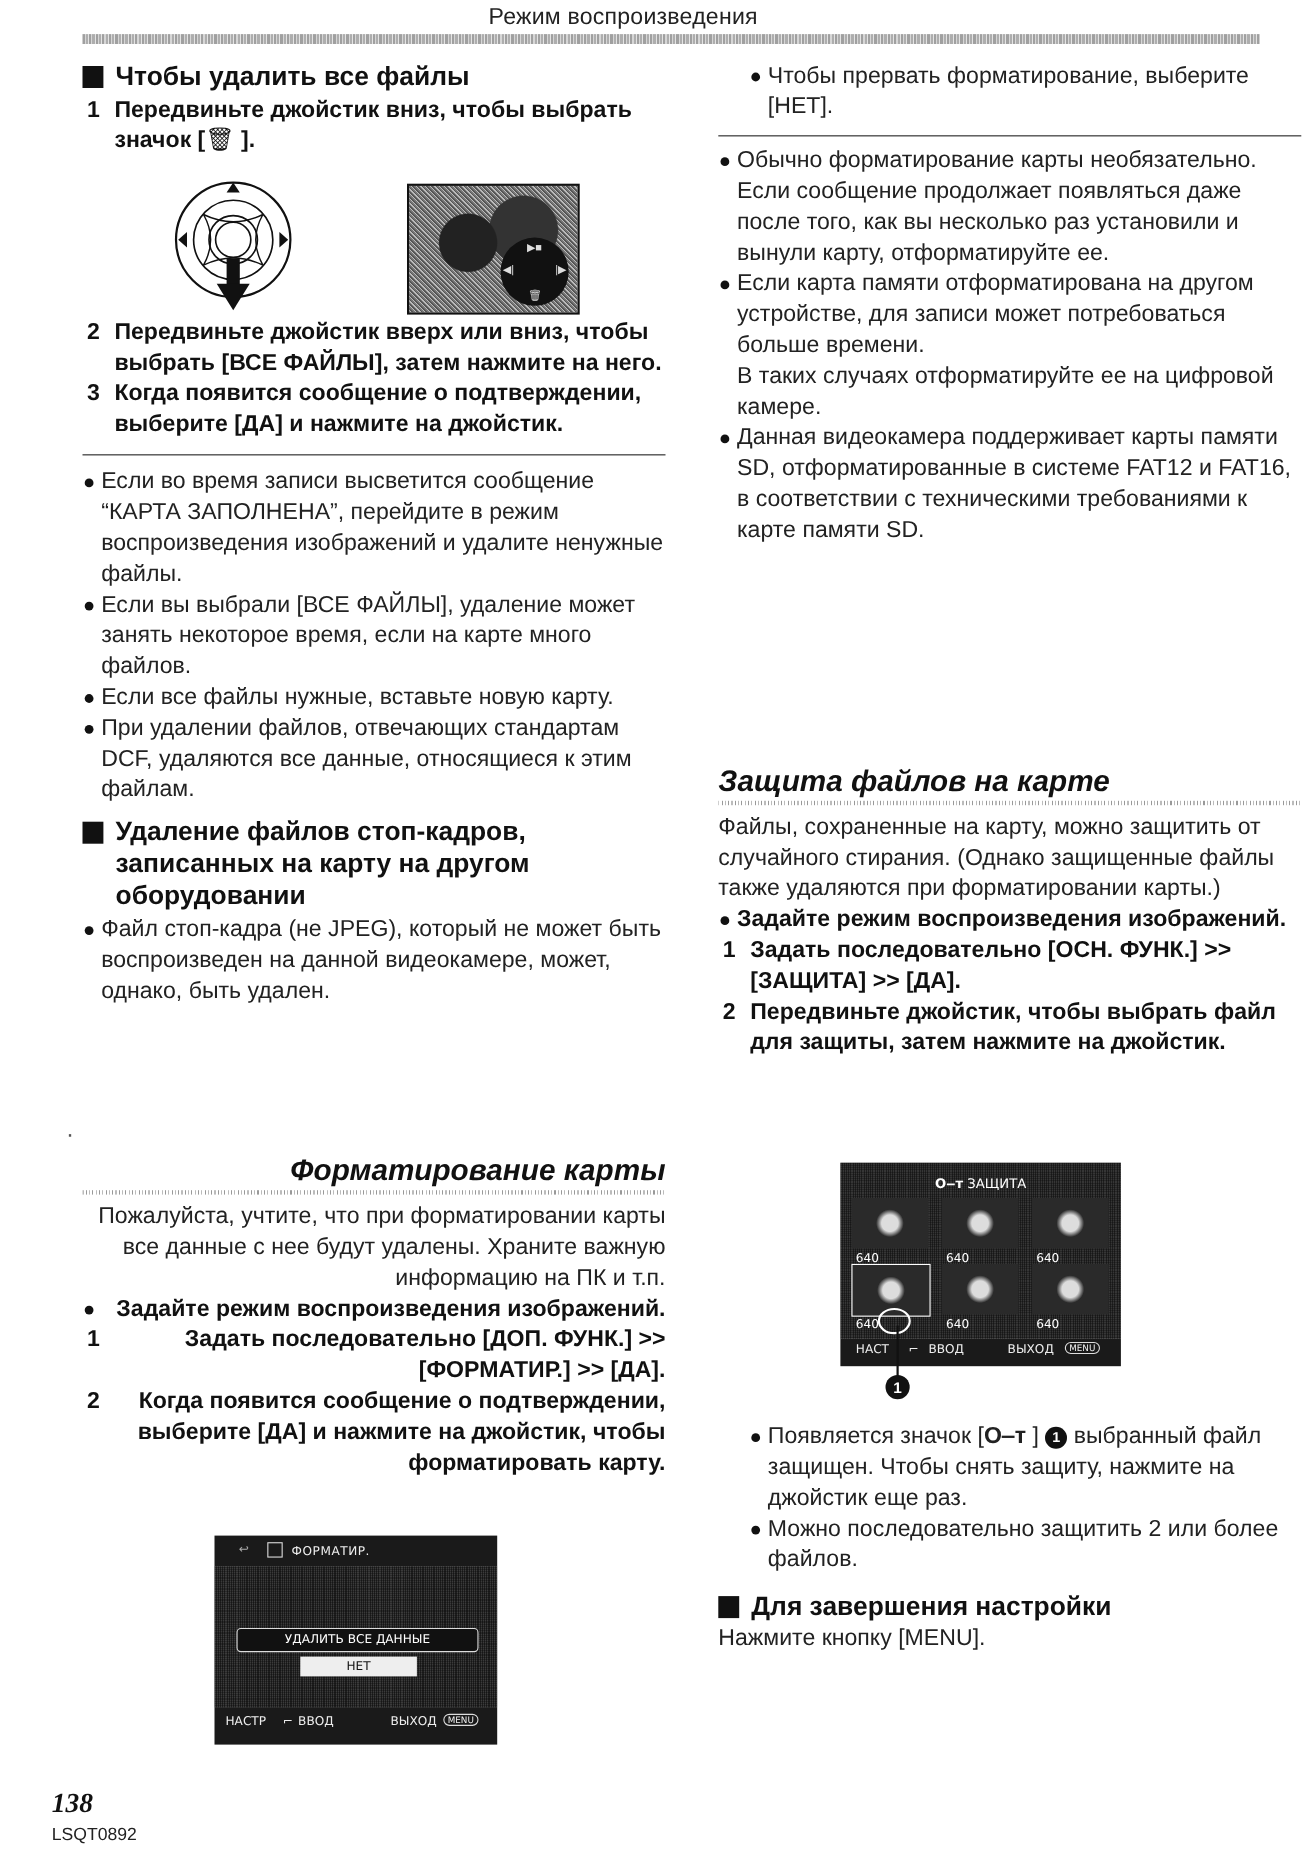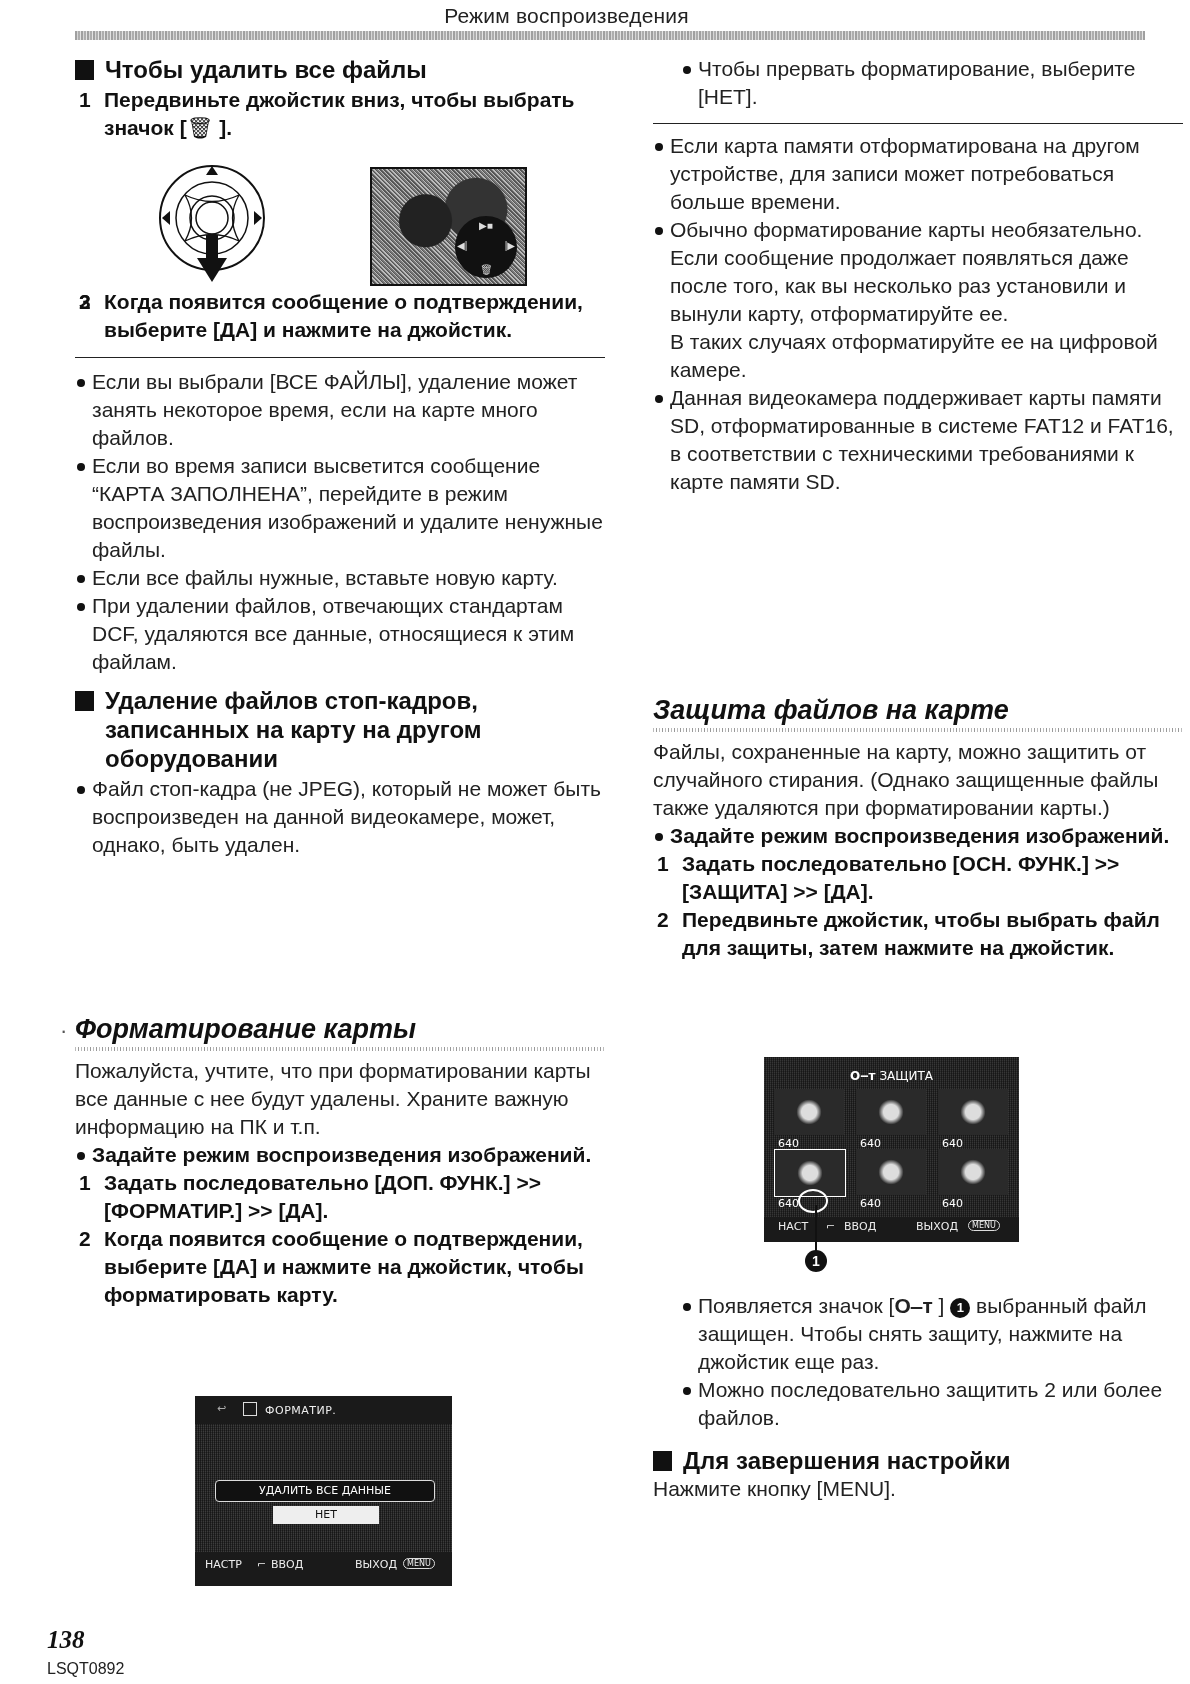--- a/index.html
+++ b/index.html
@@ -157,41 +157,42 @@
     <span style="left:24px;top:4px;">▶■</span>
     <span style="left:2px;top:24px;">◀|</span>
     <span style="right:2px;top:24px;">|▶</span>
     <span style="left:25px;bottom:3px;">🗑</span>
   </div>
 </div>
 
 <div class="abs col-left" style="top:288px;">
   <div class="step">
     <span class="num">2</span>
+    <span>Передвиньте джойстик вверх или вниз, чтобы выбрать [ВСЕ ФАЙЛЫ], затем нажмите на него.</span>
   </div>
   <div class="step">
     <span class="num">3</span>
     <span>Когда появится сообщение о подтверждении, выберите [ДА] и нажмите на джойстик.</span>
   </div>
   <div class="rule" style="margin-top:13px;"></div>
   <div style="margin-top:10px;">
+    <div class="bullet"><span class="dot"></span><span>Если во время записи высветится сообщение “КАРТА ЗАПОЛНЕНА”, перейдите в режим воспроизведения изображений и удалите ненужные файлы.</span></div>
     <div class="bullet"><span class="dot"></span><span>Если вы выбрали [ВСЕ ФАЙЛЫ], удаление может занять некоторое время, если на карте много файлов.</span></div>
-    <div class="bullet"><span class="dot"></span><span>Если во время записи высветится сообщение “КАРТА ЗАПОЛНЕНА”, перейдите в режим воспроизведения изображений и удалите ненужные файлы.</span></div>
     <div class="bullet"><span class="dot"></span><span>Если все файлы нужные, вставьте новую карту.</span></div>
     <div class="bullet"><span class="dot"></span><span>При удалении файлов, отвечающих стандартам DCF, удаляются все данные, относящиеся к этим файлам.</span></div>
   </div>
   <div class="h-square" style="margin-top:10px;">
     <span class="sq"></span>
     <span>Удаление файлов стоп-кадров, записанных на карту на другом оборудовании</span>
   </div>
   <div class="bullet" style="margin-top:2px;"><span class="dot"></span><span>Файл стоп-кадра (не JPEG), который не может быть воспроизведен на данной видеокамере, может, однако, быть удален.</span></div>
 </div>
 
 <div class="abs side-tick">·</div>
-<div class="abs col-left" style="top:1013px;">
+<div class="abs col-left" style="top:1048px;text-align:right;">
   <div class="h-italic">Форматирование карты</div>
   <div class="dotted-rule"></div>
   <div class="para" style="margin-top:6px;">Пожалуйста, учтите, что при форматировании карты все данные с нее будут удалены. Храните важную информацию на ПК и т.п.</div>
   <div class="bullet bold"><span class="dot"></span><span>Задайте режим воспроизведения изображений.</span></div>
   <div class="step">
     <span class="num">1</span>
     <span>Задать последовательно [ДОП. ФУНК.] &gt;&gt; [ФОРМАТИР.] &gt;&gt; [ДА].</span>
   </div>
   <div class="step">
     <span class="num">2</span>
@@ -212,22 +213,22 @@
     <span style="left:76px;">ВВОД</span>
     <span style="left:160px;">ВЫХОД</span>
     <span style="left:208px;border:1px solid #ddd;border-radius:6px;font-size:8px;padding:0 3px;">MENU</span>
   </div>
 </div>
 
 <div class="abs col-right" style="top:55px;">
   <div class="bullet" style="margin-left:28px;"><span class="dot"></span><span>Чтобы прервать форматирование, выберите [НЕТ].</span></div>
   <div class="rule" style="margin-top:12px;"></div>
   <div style="margin-top:8px;">
+    <div class="bullet"><span class="dot"></span><span>Обычно форматирование карты необязательно. Если сообщение продолжает появляться даже после того, как вы несколько раз установили и вынули карту, отформатируйте ее.</span></div>
     <div class="bullet"><span class="dot"></span><span>Если карта памяти отформатирована на другом устройстве, для записи может потребоваться больше времени.</span></div>
-    <div class="bullet"><span class="dot"></span><span>Обычно форматирование карты необязательно. Если сообщение продолжает появляться даже после того, как вы несколько раз установили и вынули карту, отформатируйте ее.</span></div>
     <div class="para indent">В таких случаях отформатируйте ее на цифровой камере.</div>
     <div class="bullet"><span class="dot"></span><span>Данная видеокамера поддерживает карты памяти SD, отформатированные в системе FAT12 и FAT16, в соответствии с техническими требованиями к карте памяти SD.</span></div>
   </div>
 </div>
 
 <div class="abs col-right" style="top:673px;margin-top:21px;">
   <div class="h-italic">Защита файлов на карте</div>
   <div class="dotted-rule"></div>
   <div class="para" style="margin-top:6px;">Файлы, сохраненные на карту, можно защитить от случайного стирания. (Однако защищенные файлы также удаляются при форматировании карты.)</div>
   <div class="bullet bold"><span class="dot"></span><span>Задайте режим воспроизведения изображений.</span></div>

